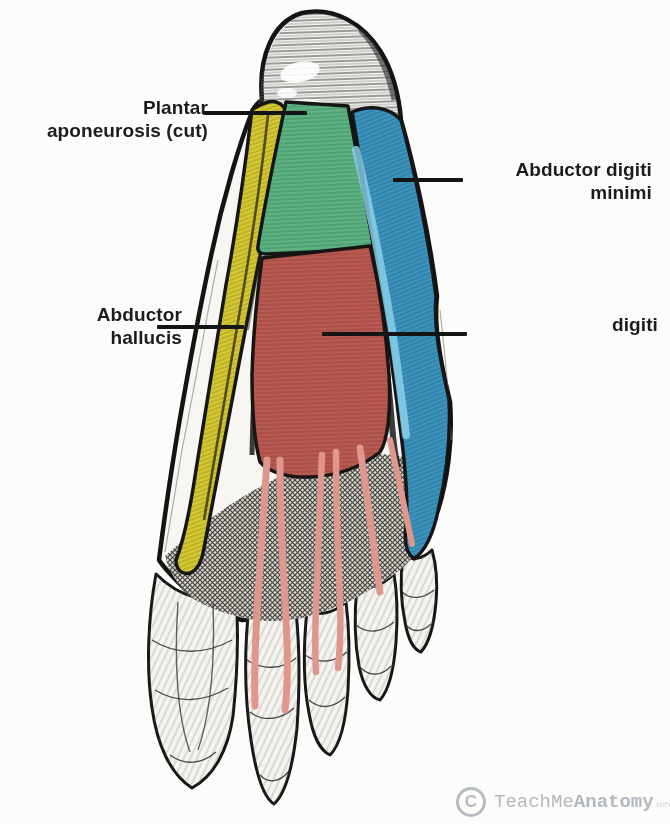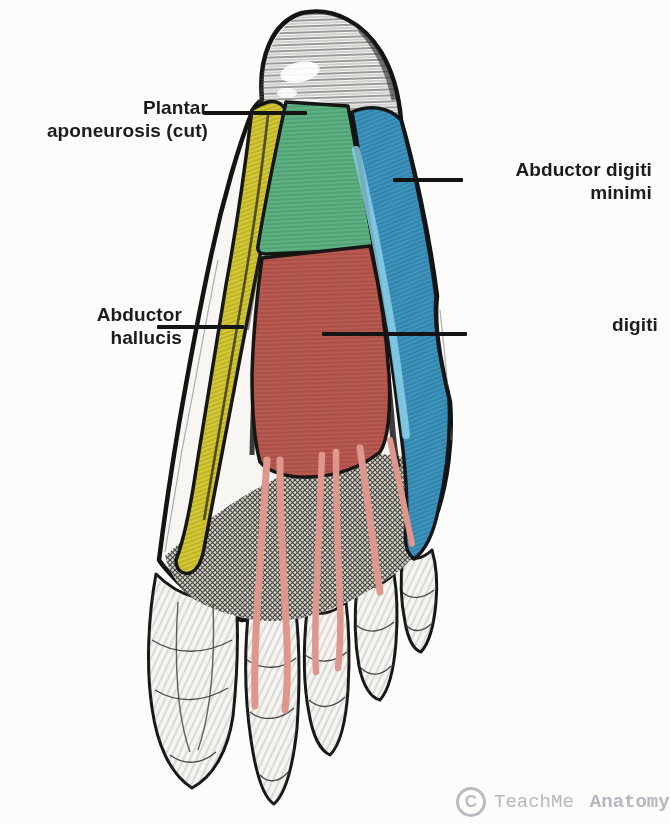--- a/index.html
+++ b/index.html
@@ -8,21 +8,21 @@
   .stage svg{position:absolute;left:0;top:0;}
   .lbl{position:absolute;font-weight:700;font-size:19px;line-height:23px;color:#1c1c1c;
        text-align:right;letter-spacing:.1px;}
   .leader{position:absolute;height:4px;background:#141414;border-radius:1px;}
   .watermark{position:absolute;left:456px;top:787px;display:flex;align-items:center;gap:8px;
              color:#b2b8bd;}
   .wm-circle{width:30px;height:30px;border:3px solid #b7bcc1;border-radius:50%;
              display:flex;align-items:center;justify-content:center;
              font-weight:700;font-size:17px;color:#b7bcc1;box-sizing:border-box;}
   .wm-text{font-size:19px;font-weight:400;white-space:nowrap;display:flex;align-items:baseline;font-family:Liberation Mono, monospace;}
-  .wm-bold{font-weight:700;margin-left:16px;}
+  .wm-bold{font-weight:700;}
   .wm-suffix{font-size:7px;color:#c9cdd1;margin-left:2px;}
 </style>
 </head>
 <body>
 
 <div class="stage">
 
   <svg width="670" height="824" viewBox="0 0 670 824">
     <defs>
       <pattern id="patHeel" width="6" height="6" patternUnits="userSpaceOnUse" patternTransform="rotate(88)">

